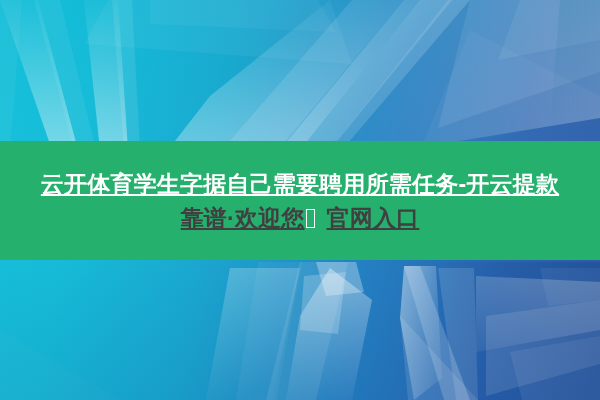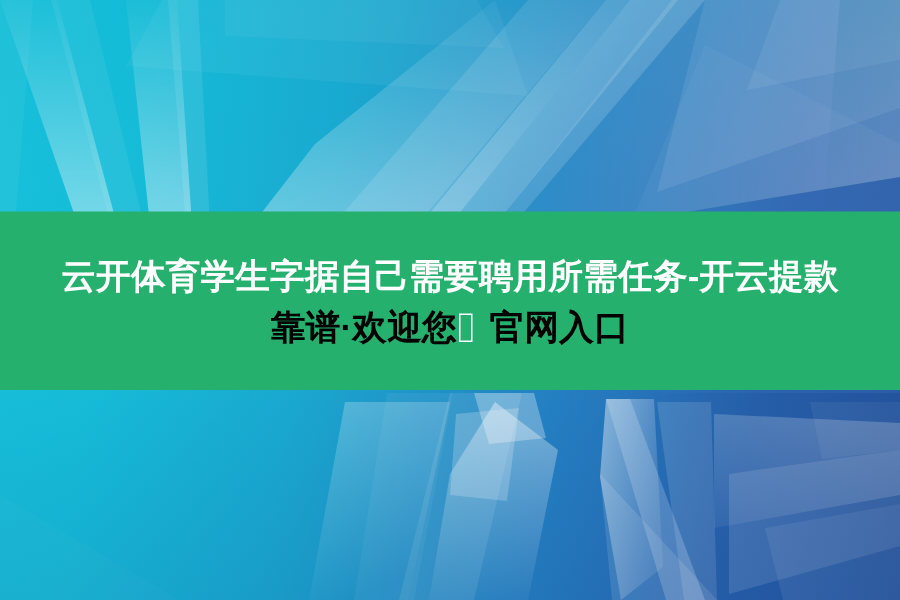--- a/index.html
+++ b/index.html
@@ -50,20 +50,21 @@
     align-items: center;
     justify-content: center;
   }
 
   .band-text {
     color: #ffffff;
     font-weight: 700;
     letter-spacing: 0.2px;
     white-space: nowrap;
     text-align: center;
+    text-decoration: underline;
   }
   .band-line1 { font-size: 23px; line-height: 34px; }
   .band-line2 { font-size: 23px; line-height: 34px; }
 
   .tofu {
     display: inline-block;
     width: 9px;
     height: 19px;
     border: 1.5px solid #ffffff;
     vertical-align: -2px;
@@ -172,18 +173,18 @@
     <polygon points="230,268 300,268 272,400 206,400" fill="url(#lw4)"></polygon>
     <polygon points="0,330 120,400 0,400" fill="#ffffff" opacity="0.025"></polygon>
 
     <polygon points="420,262 600,262 600,400 470,400" fill="url(#ld1)"></polygon>
   </svg>
 
   <div class="bg-layer bg-vert"></div>
 
   <div class="green-band" id="green-band" style="top: 141px; height: 119px; background: rgb(38, 176, 110);">
     <div class="band-text band-line1" style="color: rgb(255, 255, 255);">云开体育学生字据自己需要聘用所需任务-开云提款</div>
-    <div class="band-text band-line2" style="color: #000000; text-align: center;">
+    <div class="band-text band-line2" style="color: #404040; text-align: center;">
       <span>靠谱·欢迎您</span><span class="tofu"></span><span class="gap"></span><span>官网入口</span>
     </div>
   </div>
 
 </div>
 
 </body></html>

